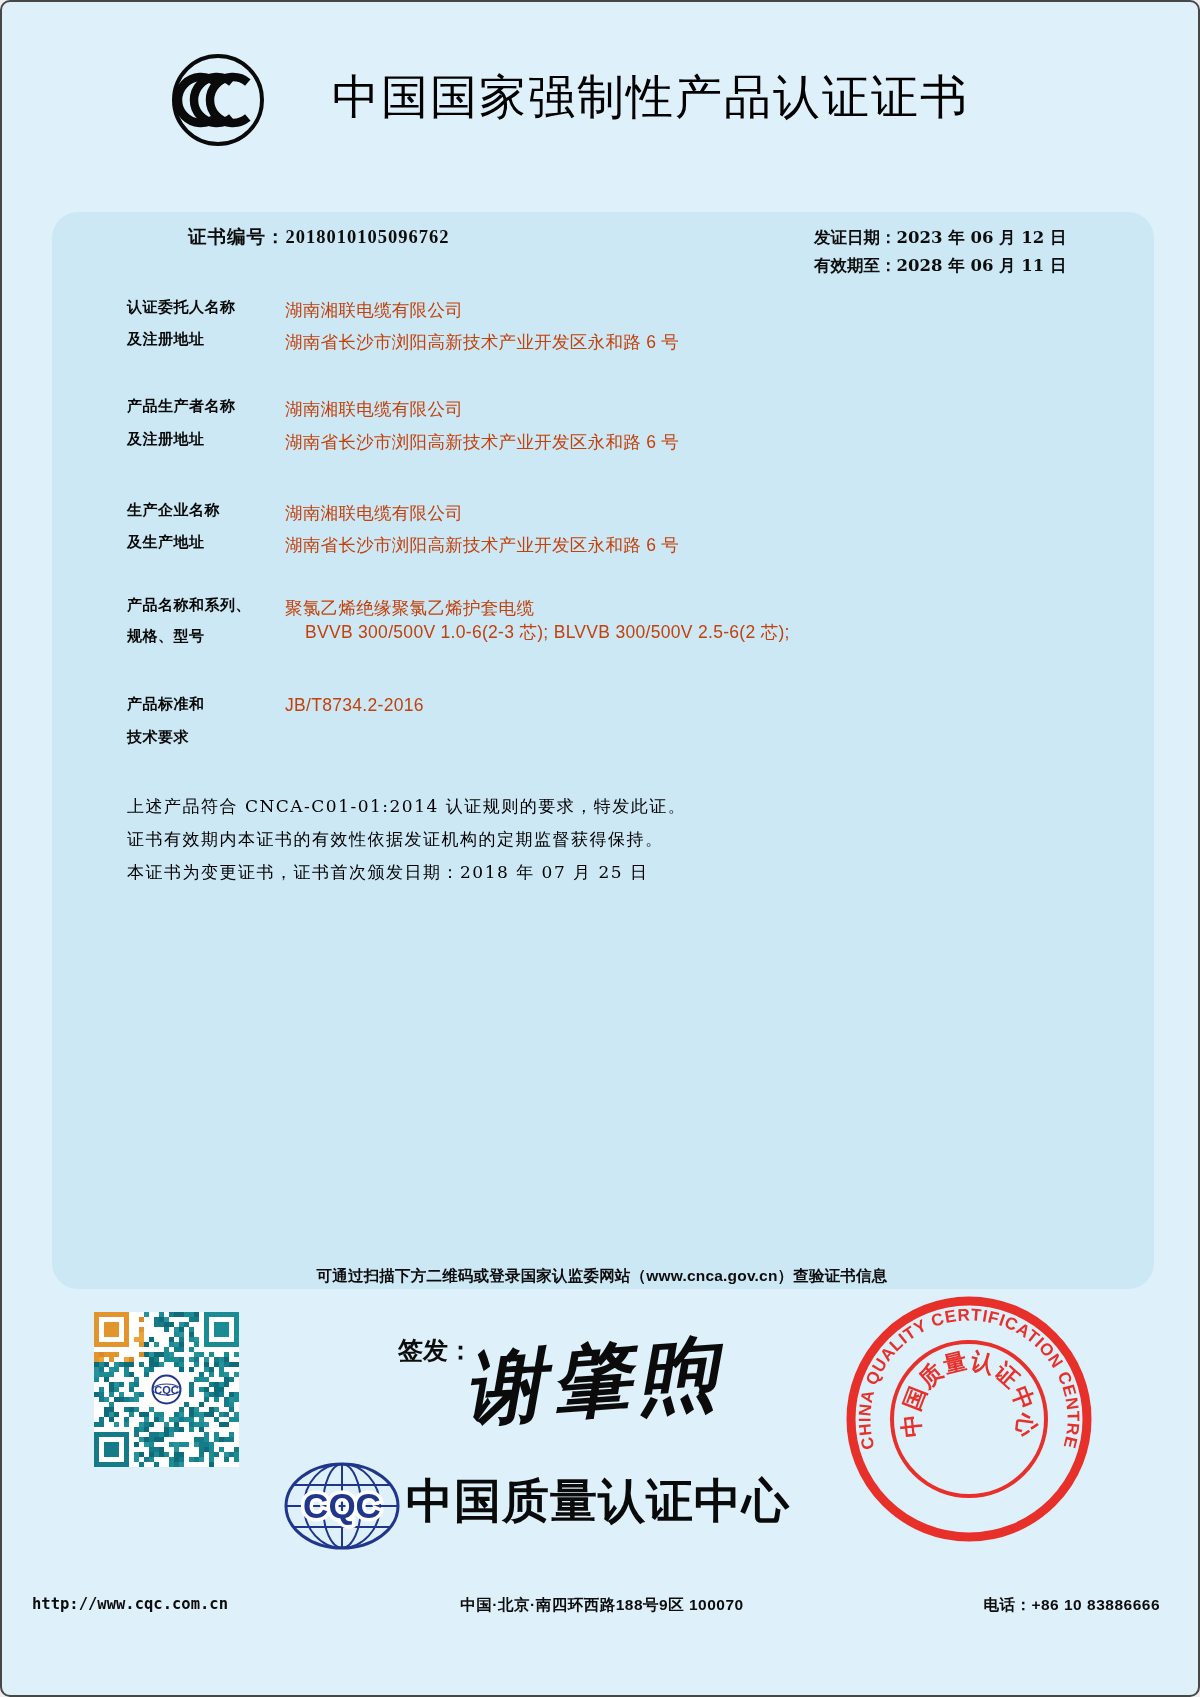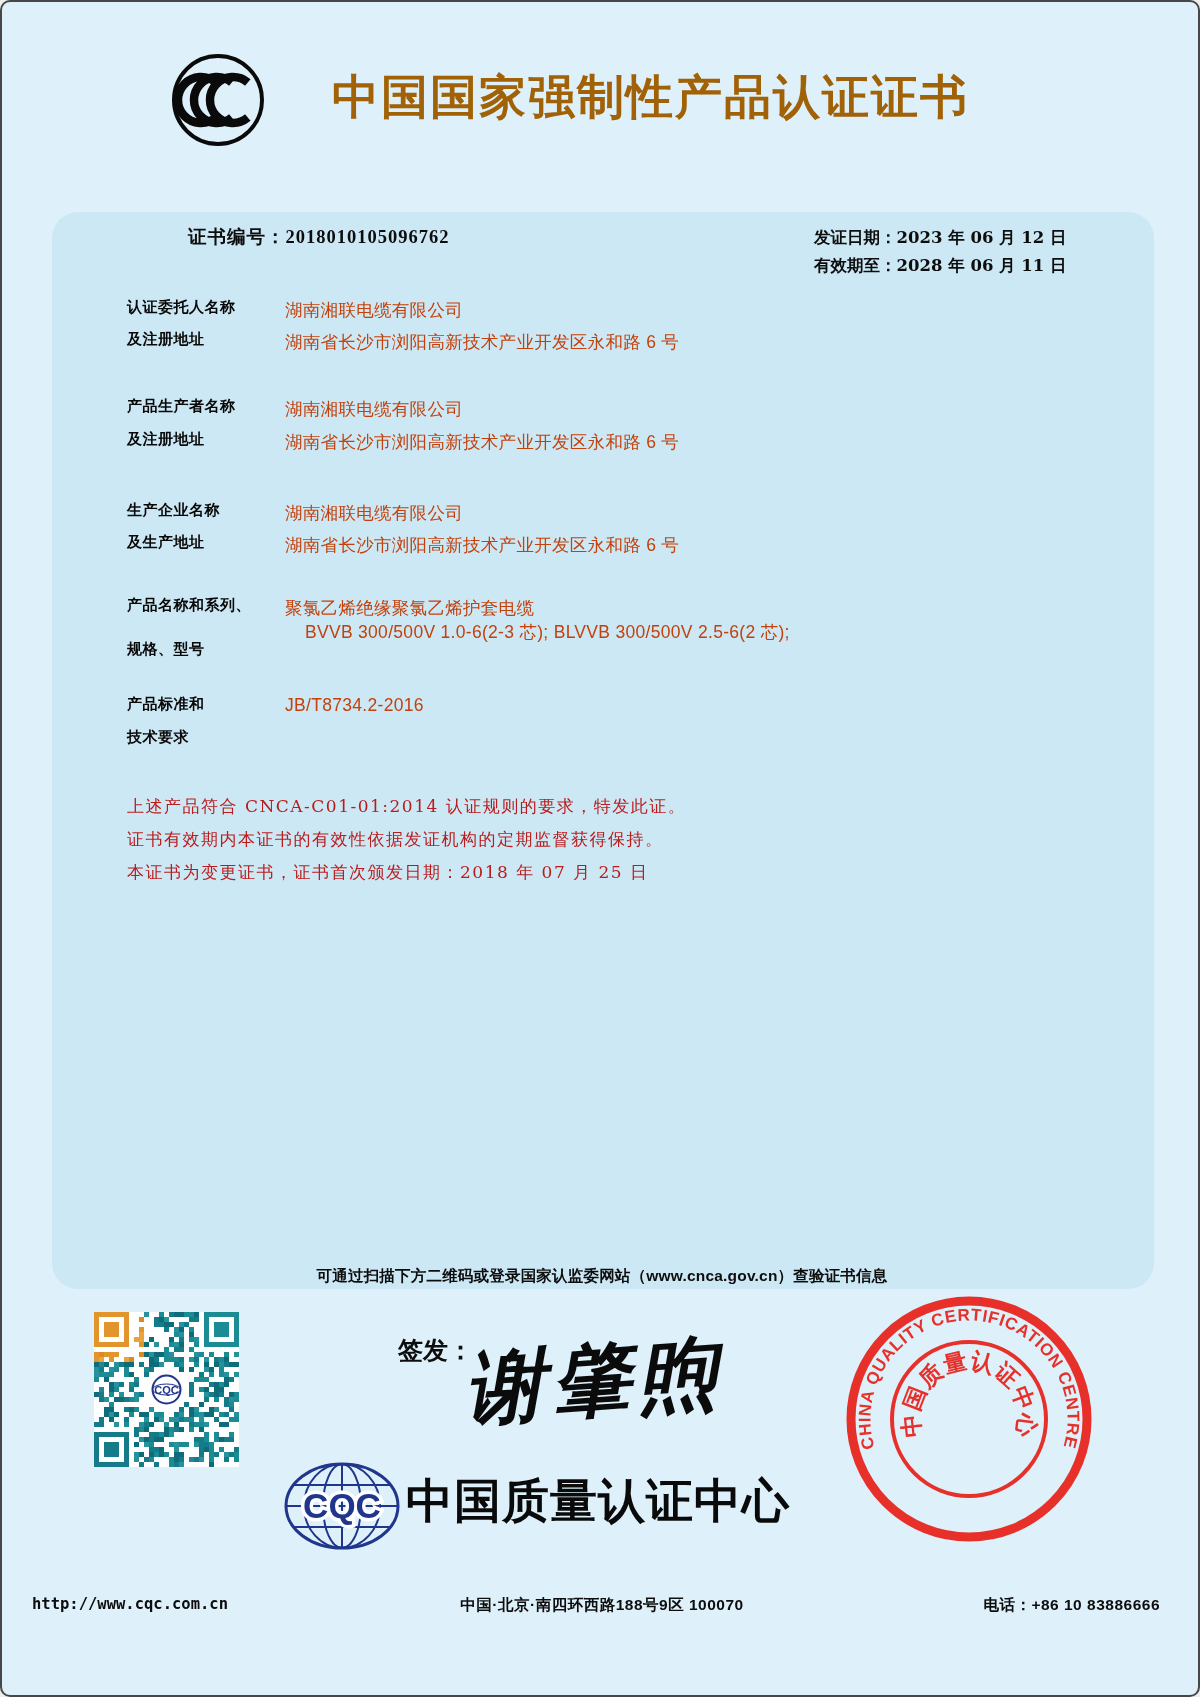--- a/index.html
+++ b/index.html
@@ -9,21 +9,21 @@
   html,body{margin:0;padding:0;background:#eee;}
   .page{
     position:relative;width:1200px;height:1697px;background:var(--page-bg);
     border:2px solid #474747;border-radius:10px;box-sizing:border-box;overflow:hidden;
     font-family:"Liberation Sans",sans-serif;color:var(--ink);
   }
   
   .ccc-logo{position:absolute;left:168px;top:50px;}
   .cert-title{
     position:absolute;left:330px;top:64px;margin:0;
-    font-size:47px;font-weight:700;letter-spacing:2px;color:#a16207;
+    font-size:47px;font-weight:400;letter-spacing:2px;color:#000000;
     font-family:"Liberation Sans",sans-serif;white-space:nowrap;
   }
   
   .panel{
     position:absolute;left:50px;top:210px;width:1102px;height:1077px;
     background:var(--panel-bg);border-radius:26px;z-index:0;
   }
   .certno{
     position:absolute;left:186px;top:222px;z-index:1;
     font-family:Liberation Serif, serif;font-weight:700;font-size:18.5px;letter-spacing:1px;white-space:nowrap;
@@ -36,26 +36,26 @@
   .fgroup{position:absolute;left:0;width:1200px;z-index:1;}
   .flabel{
     position:absolute;left:125px;width:180px;font-weight:800;font-size:15px;
     letter-spacing:0.5px;white-space:nowrap;color:#090909;
   }
   .fvalue{
     position:absolute;left:283px;width:650px;font-weight:400;font-size:17.5px;
     letter-spacing:0.3px;white-space:nowrap;color:#c2410c;
   }
   .r1{top:0;} .r2{top:32px;}
-  .g2 .r2{top:33px;} .g4 .flabel.r2{top:31px;margin-top:13px;} .g4 .fvalue.r2{top:24px;margin-left:20px;} .g5 .r2{top:33px;}
+  .g2 .r2{top:33px;} .g4 .flabel.r2{top:31px;} .g4 .fvalue.r2{top:24px;margin-left:20px;} .g5 .r2{top:33px;}
   
   .statements{position:absolute;left:125px;top:788px;z-index:1;}
   .statements p{
     margin:0;height:33px;line-height:33px;
-    font-family:"DejaVu Serif",serif;font-size:17px;letter-spacing:1.5px;white-space:nowrap;color:#b91c1c;
+    font-family:"DejaVu Serif",serif;font-size:17px;letter-spacing:1.5px;white-space:nowrap;color:#000000;
   }
   .qr-note{
     position:absolute;left:0;top:1264px;width:1200px;text-align:center;z-index:1;
     font-size:15.5px;font-weight:600;letter-spacing:0.2px;
   }
   
   .qr{position:absolute;left:92px;top:1310px;z-index:1;}
   .sign-label{
     position:absolute;left:396px;top:1332px;z-index:2;
     font-family:"DejaVu Serif",serif;font-weight:700;font-size:25px;white-space:nowrap;

